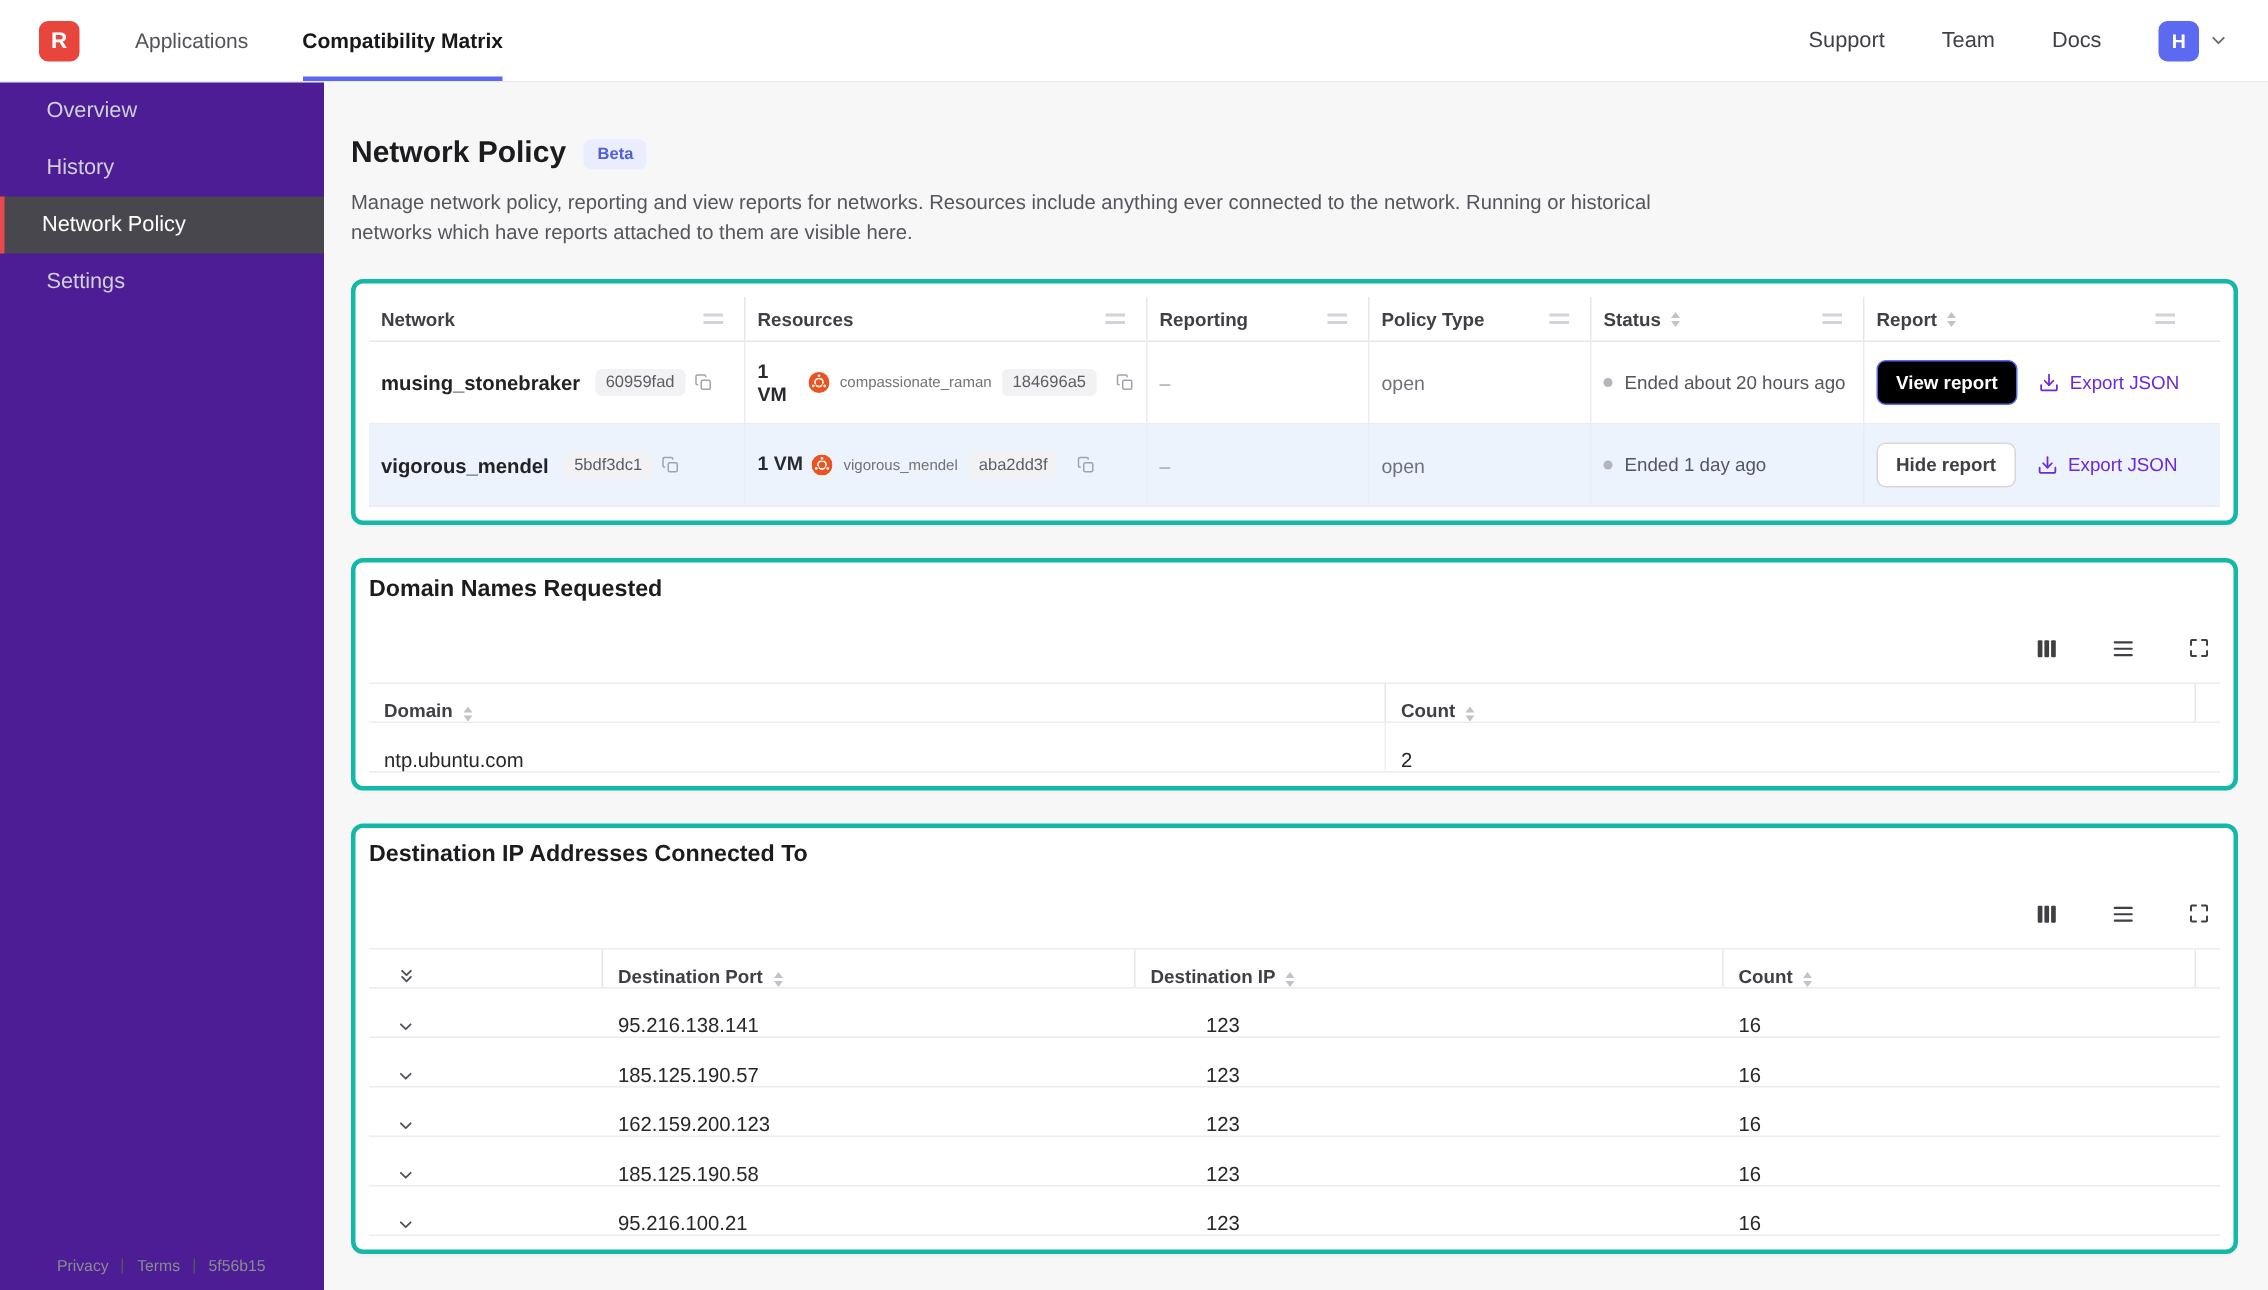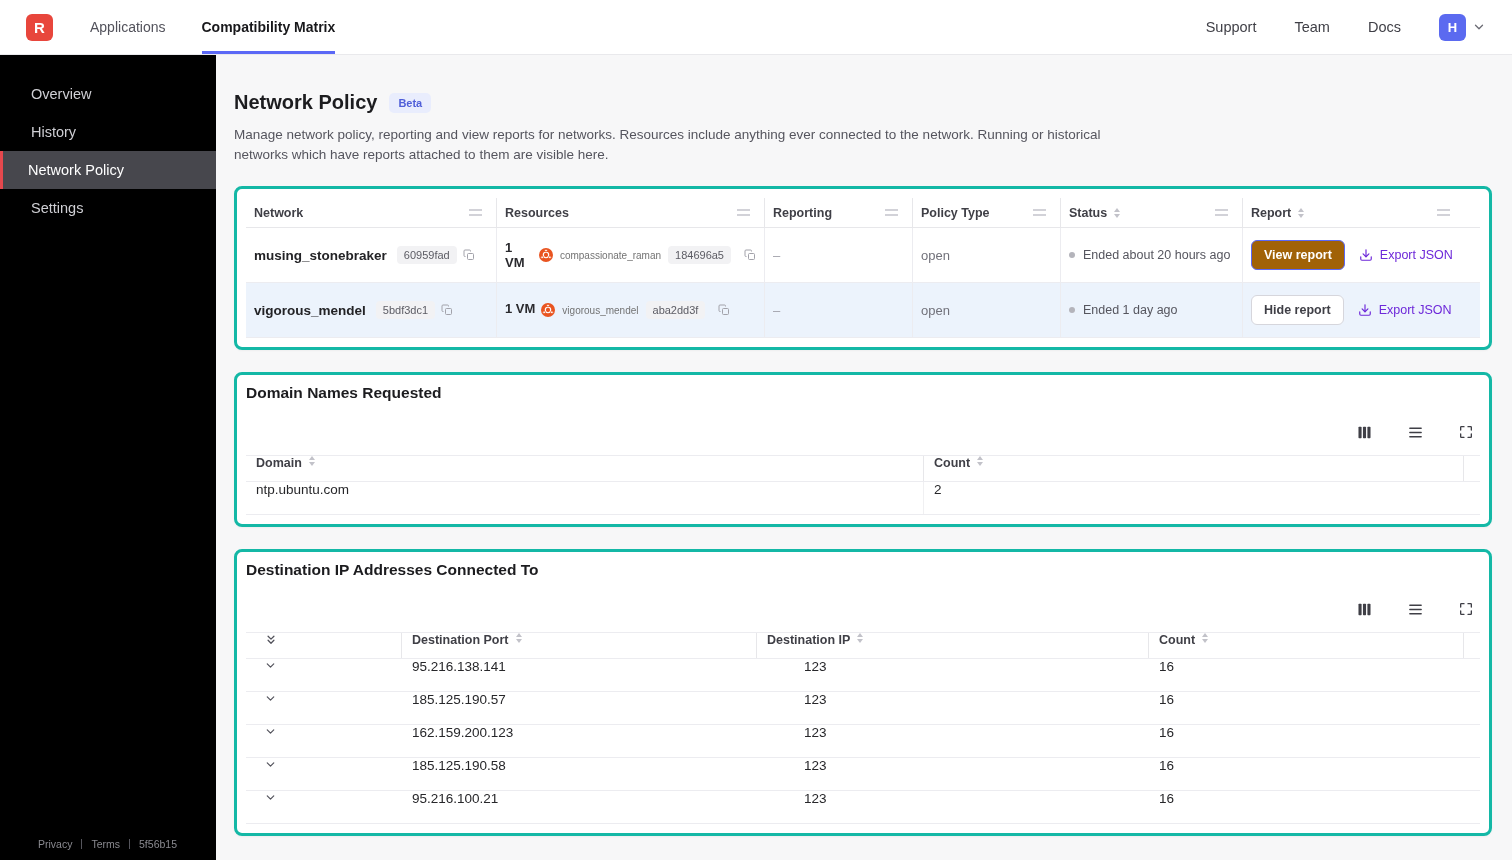--- a/index.html
+++ b/index.html
@@ -18,21 +18,21 @@
   .nav-item.active { color:#18181b; font-weight:700; border-bottom-color:#5b68f6; }
   .nav-right { margin-left:auto; display:flex; align-items:center; gap:38px; }
   .nav-link { font-size:14.5px; color:#3f3f46; cursor:pointer; }
   .user-box { display:flex; align-items:center; gap:6px; cursor:pointer; }
   .avatar { width:27px; height:27px; border-radius:6px; background:#5b6af0; color:#fff;
     font-size:13px; font-weight:600; display:flex; align-items:center; justify-content:center; }
   .chev { color:#6b6b74; display:flex; }
 
   
   .layout { display:flex; height:805px; }
-  .sidebar { width:216px; background:#000000; padding-top:20px; position:relative; flex:none; }
+  .sidebar { width:216px; background:#4c1d95; position:relative; flex:none; }
   .side-item { padding:11px 28px; font-size:14.5px; color:#cfcfd4; cursor:pointer;
     border-left:3px solid transparent; }
   .side-item.active { background:#47474d; color:#fff; border-left-color:#e5484d; padding-left:25px; }
   .side-footer { position:absolute; bottom:10px; left:38px; display:flex; align-items:center;
     gap:9px; font-size:10.5px; color:#8a8a90; }
   .side-footer .sep { width:1px; height:10px; background:#55555c; }
   .side-footer .lnk { cursor:pointer; }
 
   .main { flex:1; background:#f7f7f8; overflow:hidden; padding:36px 20px 0 18px; }
 
@@ -74,31 +74,31 @@
   .res-count { font-size:13px; font-weight:600; color:#2a2a2e; }
   .res-line { display:flex; align-items:center; gap:7px; }
   .res-name { font-size:10px; color:#737373; }
   .dash { color:#a1a1aa; font-size:13px; }
   .open-txt { color:#71717a; font-size:13px; }
   .status-line { display:flex; align-items:center; gap:8px; font-size:12.5px; color:#55555e; }
   .dot { width:6px; height:6px; border-radius:50%; background:#b4b4bb; flex:none; }
   .act-wrap { display:flex; align-items:center; gap:14px; }
   .btn { font-size:12.5px; font-weight:600; padding:7px 12px; border-radius:6px; cursor:pointer;
     font-family:inherit; white-space:nowrap; }
-  .btn-primary { background:#a16207; border:1px solid #5b68f6; color:#fff; }
+  .btn-primary { background:#000000; border:1px solid #5b68f6; color:#fff; }
   .btn-outline { background:#fff; border:1px solid #d6d6dc; color:#3f3f46; }
   .export { display:flex; gap:7px; color:#6d28d9; font-size:12.5px;
     background:none; border:none; cursor:pointer; font-family:Liberation Sans, sans-serif; }
 
   
   .toolbar { display:flex; justify-content:flex-end; gap:34px; margin:22px 6px 14px 0; color:#3f3f46; }
   .icon-btn { background:none; border:none; cursor:pointer; color:#3f3f46; display:flex; }
   .t2-head { display:flex; height:27px; align-items:center;
     border-top:1px solid #ececf0; border-bottom:1px solid #ececf0; }
-  .t2c { padding:0 10px; display:flex; align-items:flex-start; height:100%; flex:none; }
+  .t2c { padding:0 10px; display:flex; align-items:flex-end; height:100%; flex:none; }
   .t2-head .t2c { border-right:1px solid #e7e7ea; }
   .t2-row { display:flex; height:33px; align-items:center; border-bottom:1px solid #ececf0; font-size:13.5px; }
   .d-dom { width:678px; } .d-cnt { width:540px; }
   .t2-row .d-dom { border-right:1px solid #f0f0f2; height:100%; }
   .i-exp { width:156px; padding-left:18px; } .i-ip { width:392px; } .i-port { width:355px; } .i-cnt { width:315px; }
   .row-chev { background:none; border:none; cursor:pointer; color:#52525b; display:flex; }
 </style>
 </head>
 <body>
 

